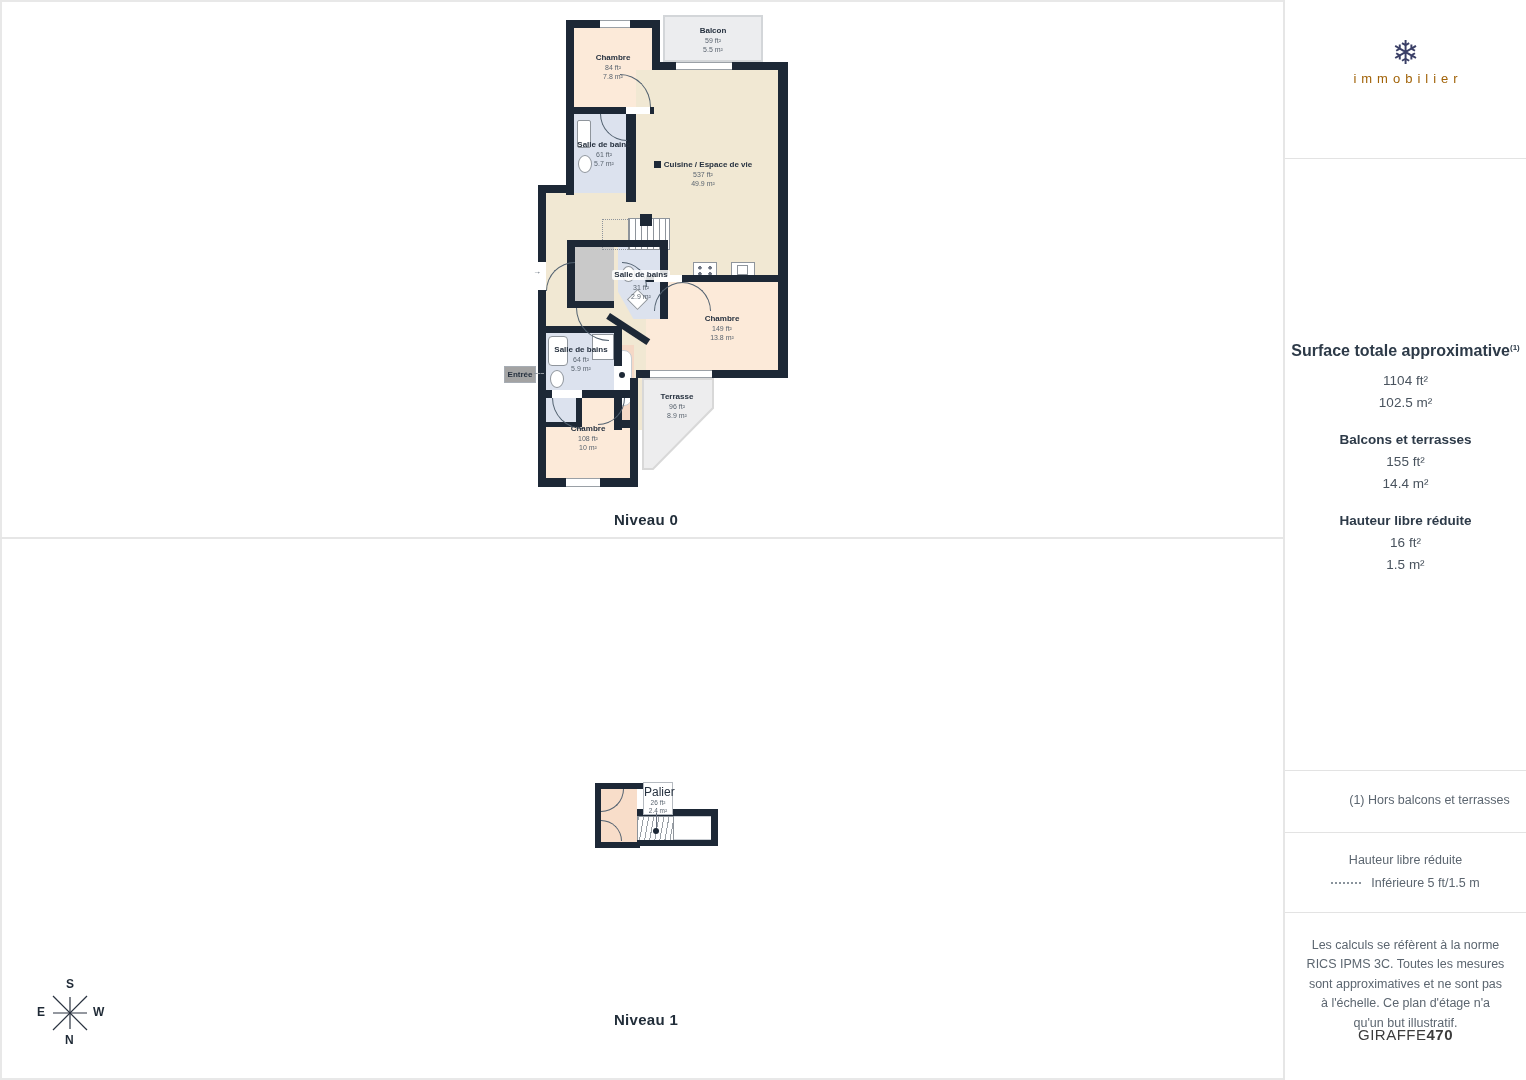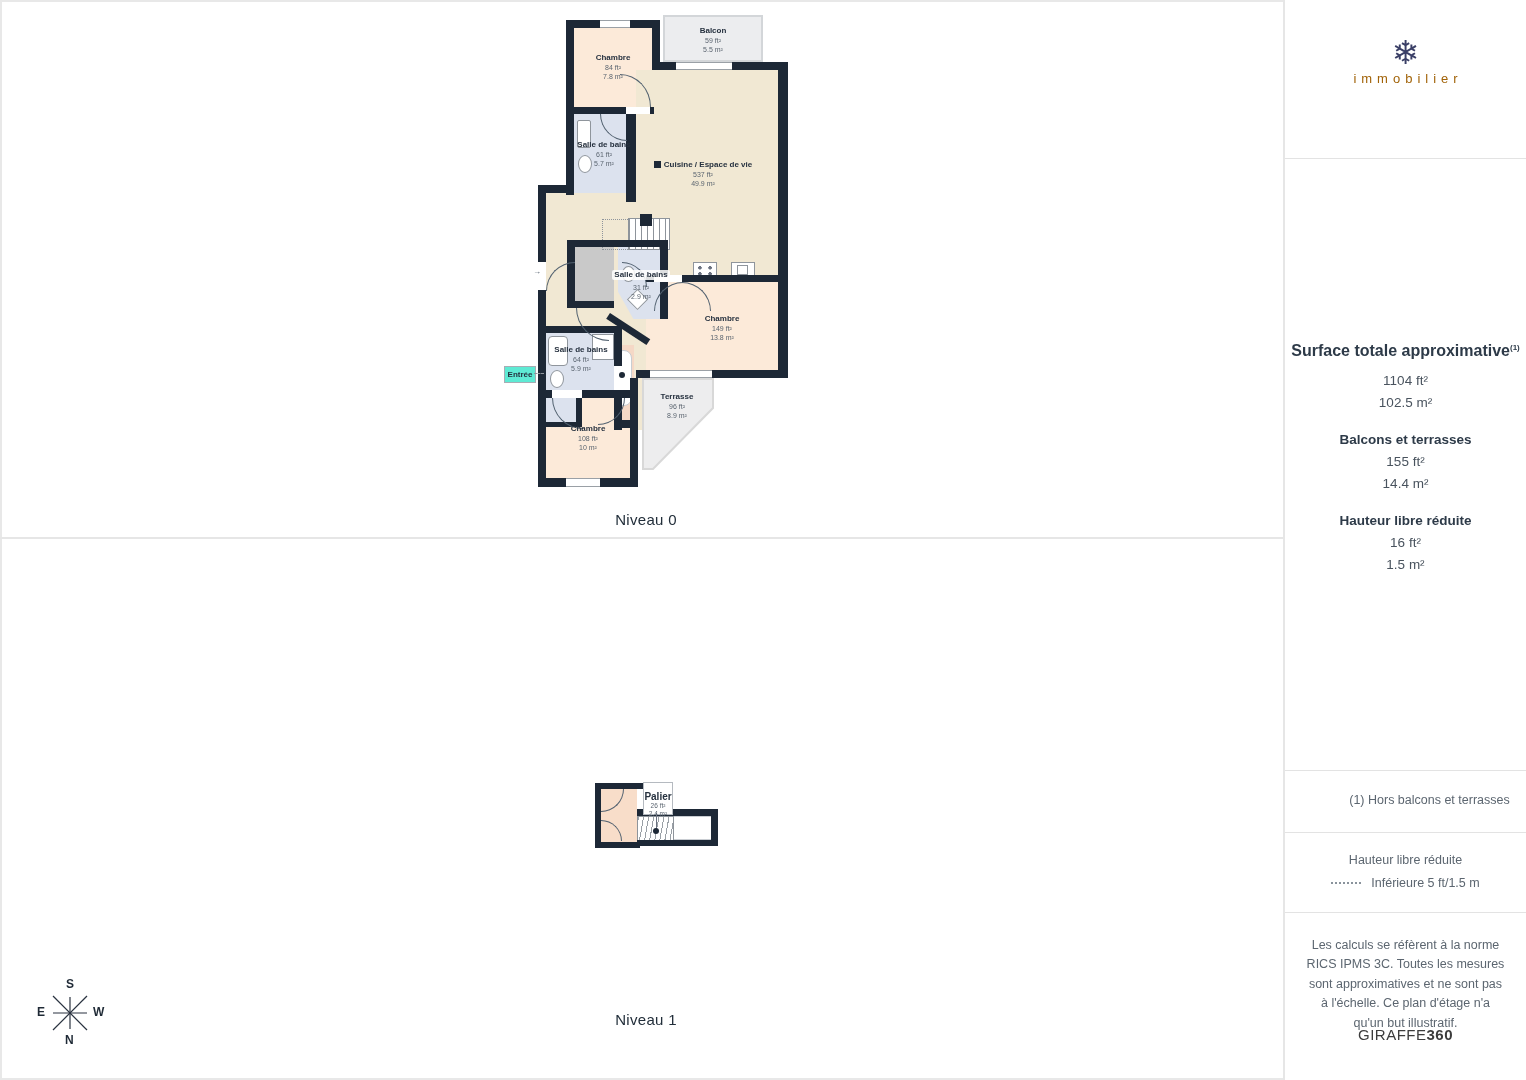--- a/index.html
+++ b/index.html
@@ -17,29 +17,29 @@
   .closet{background:#c9c9c9;}
   .win{position:absolute;background:#fff;z-index:4;border-top:1px solid #9aa0a6;border-bottom:1px solid #9aa0a6;}
   .gap{position:absolute;background:#fff;z-index:4;}
   .arc{position:absolute;z-index:5;background:transparent;}
   .fix{position:absolute;z-index:2;background:#fff;border:1px solid #8f959c;}
   .lbl{position:absolute;z-index:6;text-align:center;transform:translateX(-50%);line-height:1.3;width:120px;}
   .lbl .nm{display:block;font-weight:bold;font-size:8px;color:#26313f;}
   .lbl .ar{display:block;font-size:7px;color:#5b6570;}
   .lbl .nm.hl{background:rgba(255,255,255,.85);display:inline-block;padding:0 2px;border-radius:2px;}
   .sqicon{display:inline-block;width:7px;height:7px;background:#1d2836;vertical-align:-1px;margin-right:3px;}
-  .niveau{position:absolute;z-index:7;transform:translateX(-50%);font-size:15px;font-weight:normal;color:#222e3a;letter-spacing:.3px;}
+  .niveau{position:absolute;z-index:7;transform:translateX(-50%);font-size:15px;font-weight:bold;color:#222e3a;letter-spacing:.3px;}
   .divline{position:absolute;background:#e6e6e6;z-index:8;}
   
   .stairs{position:absolute;z-index:2;background:#fff;border:1px solid #8e949b;
           background-image:repeating-linear-gradient(90deg,#8e949b 0 1px,transparent 1px 6px);}
   .dotted{position:absolute;z-index:2;border:1px dotted #8e949b;background:transparent;}
   
   .callout{position:absolute;z-index:9;background:#fff;border:1px solid #b5bac0;text-align:center;}
-  .callout .nm{display:block;font-weight:bold;font-size:10px;color:#26313f;margin-top:8px;}
+  .callout .nm{display:block;font-weight:normal;font-size:12px;color:#26313f;margin-top:2px;}
   .callout .ar{display:block;font-size:6.5px;color:#5b6570;line-height:1.3;}
   .dot{position:absolute;z-index:9;width:6px;height:6px;border-radius:50%;background:#1d2836;}
   
   #sidebar{position:absolute;left:1285px;top:0;width:241px;height:1080px;background:#fff;z-index:10;}
   .sb-line{position:absolute;left:0;right:0;height:1px;background:#e3e3e3;}
   .brand{position:absolute;top:0;left:0;right:0;text-align:center;}
   .brand .flake{font-size:33px;color:#3a3f66;line-height:1;display:block;margin-top:36px;}
   .brand .nm{display:block;font-family:"Liberation Serif", serif;font-size:27px;color:#32355a;
              letter-spacing:12px;text-indent:12px;margin-top:9px;}
   .brand .tg{display:block;font-size:13px;color:#a16207;letter-spacing:5px;text-indent:5px;margin-top:2px;}
@@ -51,21 +51,21 @@
   .sb-note{position:absolute;left:0;right:0;text-align:center;font-size:12.5px;color:#5c6670;}
   .legend-row{display:flex;align-items:center;justify-content:center;gap:10px;margin-top:9px;}
   .dotline{display:inline-block;width:30px;border-top:2px dotted #8a939c;height:0;}
   .rics{position:absolute;top:936px;left:20px;right:20px;text-align:center;font-size:12.5px;line-height:1.55;color:#5c6670;}
   .giraffe{position:absolute;top:1026px;left:0;right:0;text-align:center;font-size:15px;color:#3c3c3c;letter-spacing:.5px;}
   .giraffe b{font-weight:bold;}
   
   #compass{position:absolute;left:33px;top:975px;width:74px;height:74px;z-index:7;}
   #compass span{position:absolute;font-size:12px;font-weight:bold;color:#1f2a36;}
   
-  .entree{position:absolute;z-index:9;background:#5eead4;border:1px solid #a7adb4;font-size:8px;font-weight:bold;
+  .entree{position:absolute;z-index:9;background:#a3a3a3;border:1px solid #a7adb4;font-size:8px;font-weight:bold;
           color:#26313f;text-align:center;}
   .dash{position:absolute;z-index:9;border-top:1px dashed #8f959c;}
   .arrow{position:absolute;z-index:9;font-size:8px;color:#4b5766;}
   .pill{position:absolute;z-index:2;background:#fff;border:1px solid #c8cdd2;border-radius:8px;}
 </style>
 </head>
 <body>
 
 <div id="canvas">
 
@@ -276,16 +276,16 @@
     <div class="sb-note" style="top:853px;">
       <div>Hauteur libre réduite</div>
       <div class="legend-row">
         <span class="dotline"></span>
         <span>Inférieure 5 ft/1.5 m</span>
       </div>
     </div>
     <div class="sb-line" style="top:912px;"></div>
 
     <div class="rics">Les calculs se réfèrent à la norme RICS IPMS 3C. Toutes les mesures sont approximatives et ne sont pas à l'échelle. Ce plan d'étage n'a qu'un but illustratif.</div>
-    <div class="giraffe"><span>GIRAFFE</span><b>360</b></div>
+    <div class="giraffe"><span>GIRAFFE</span><b>470</b></div>
   </div>
 
 </div>
 
 </body></html>

